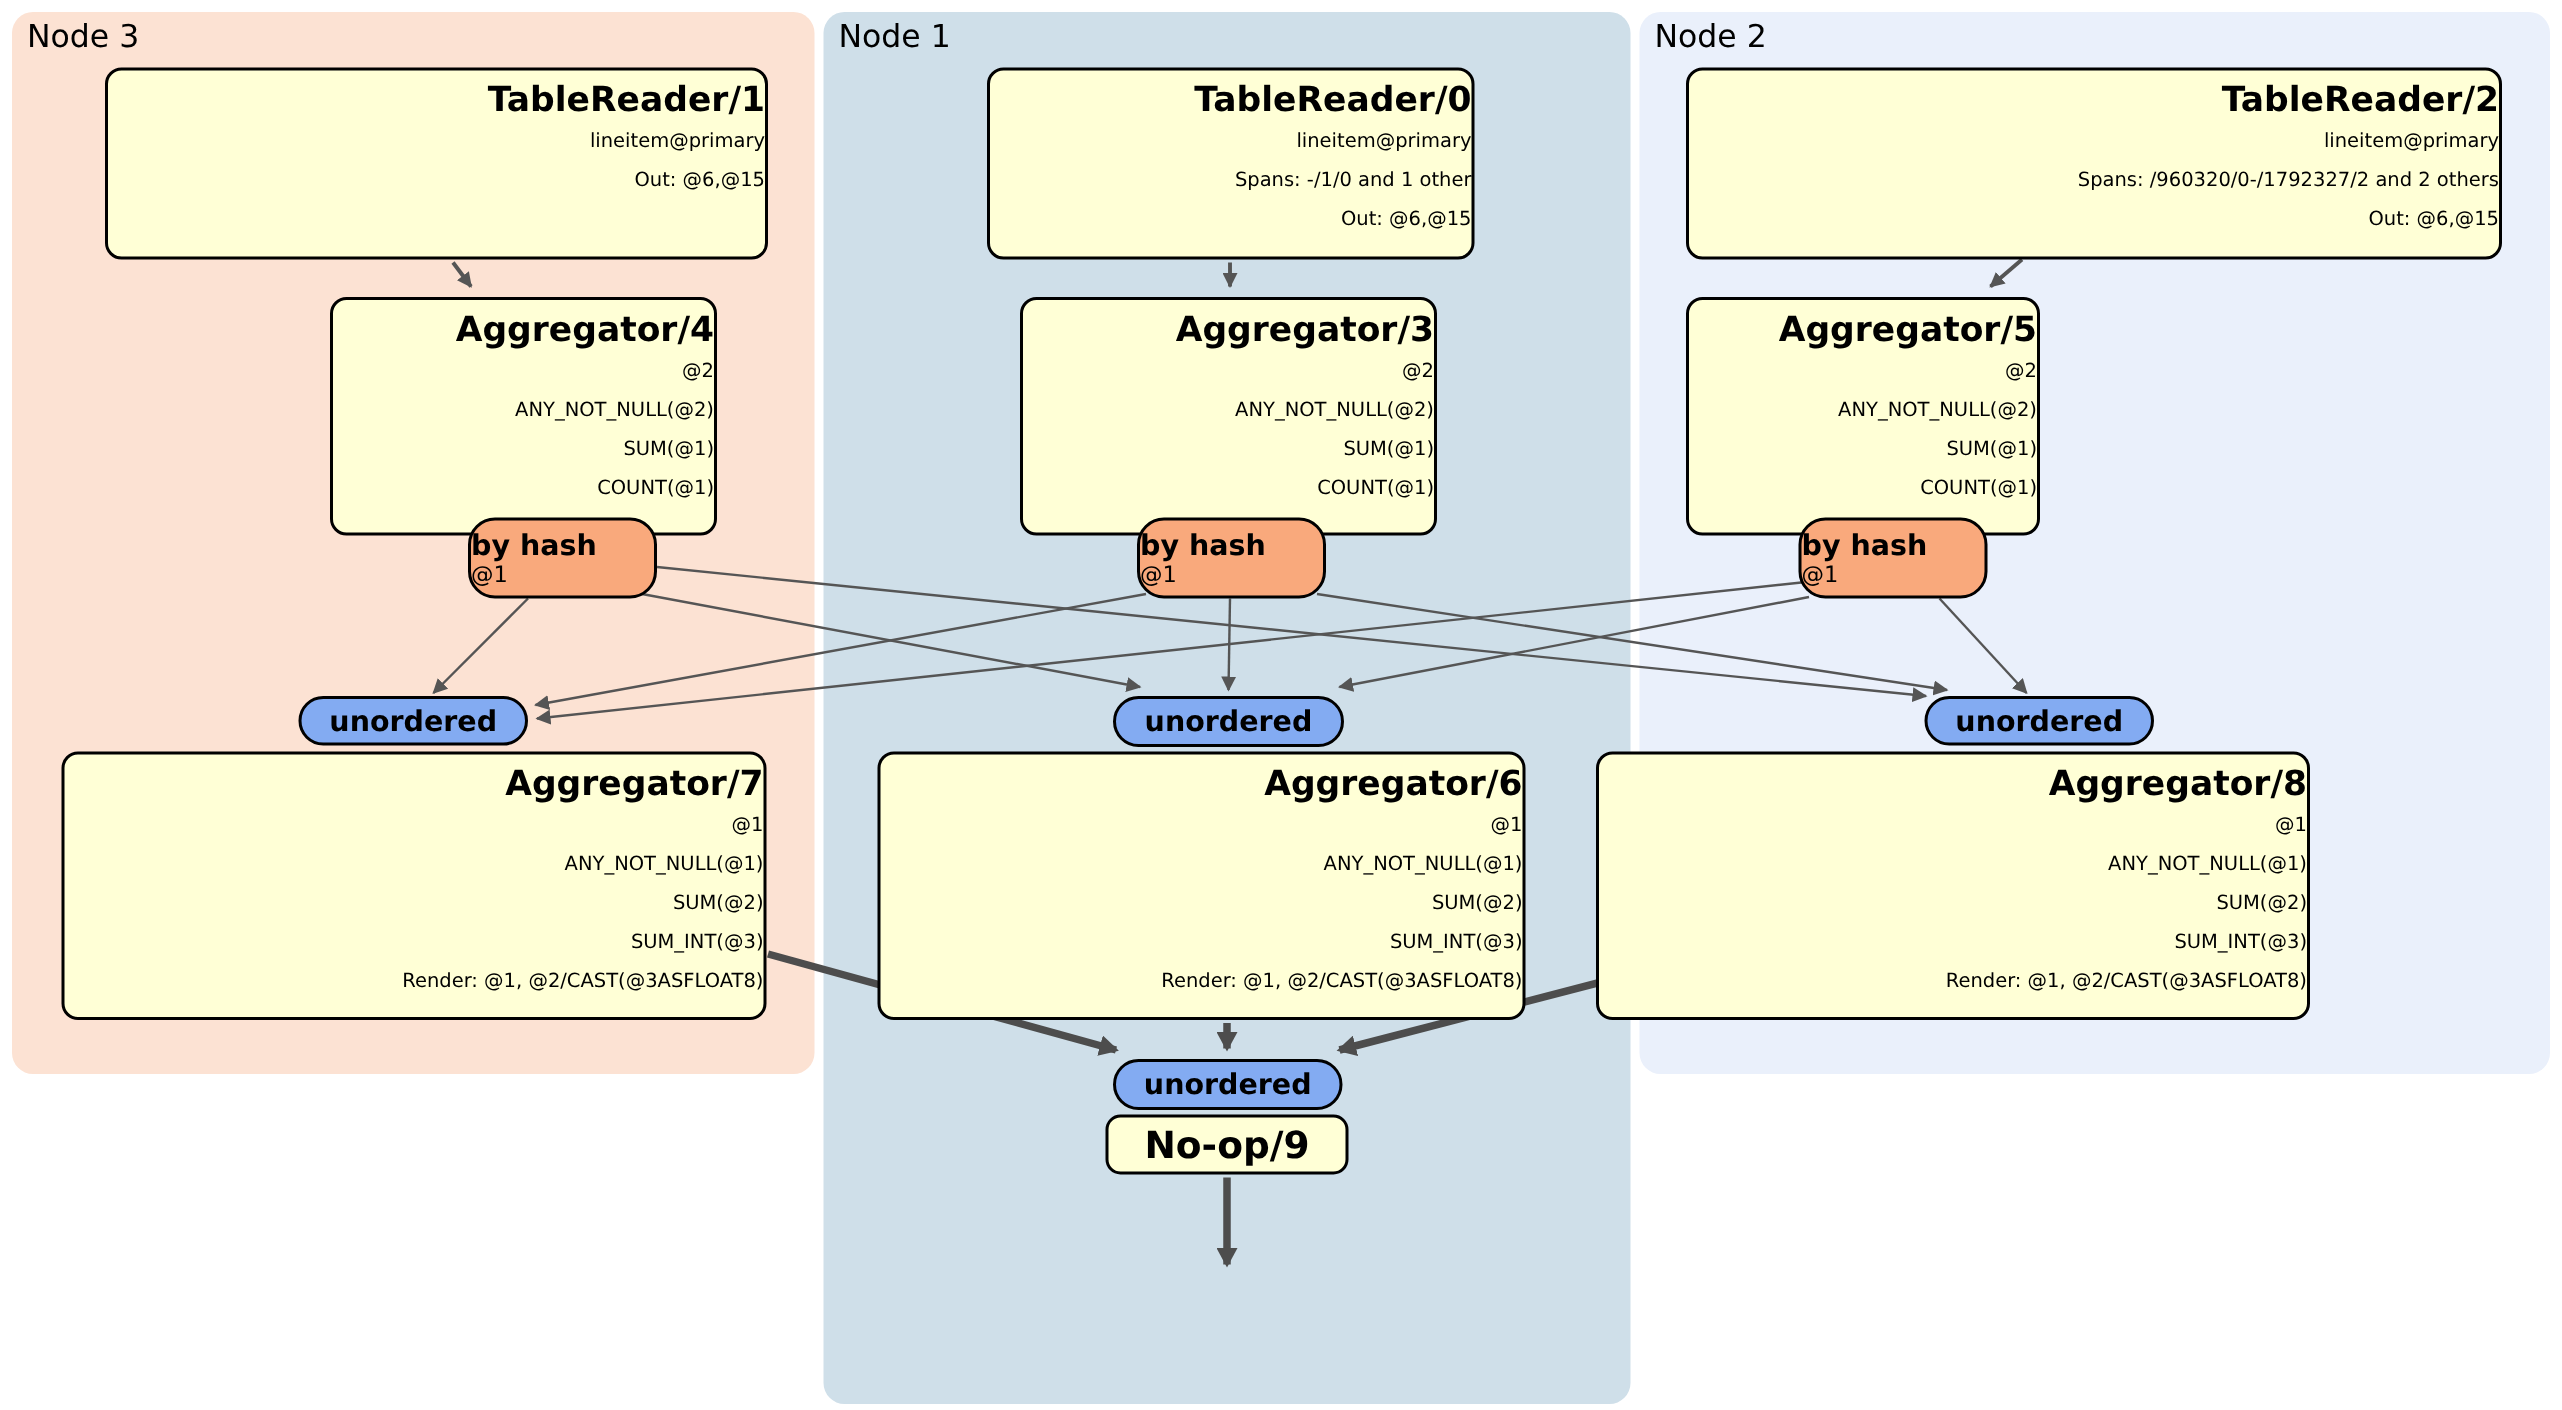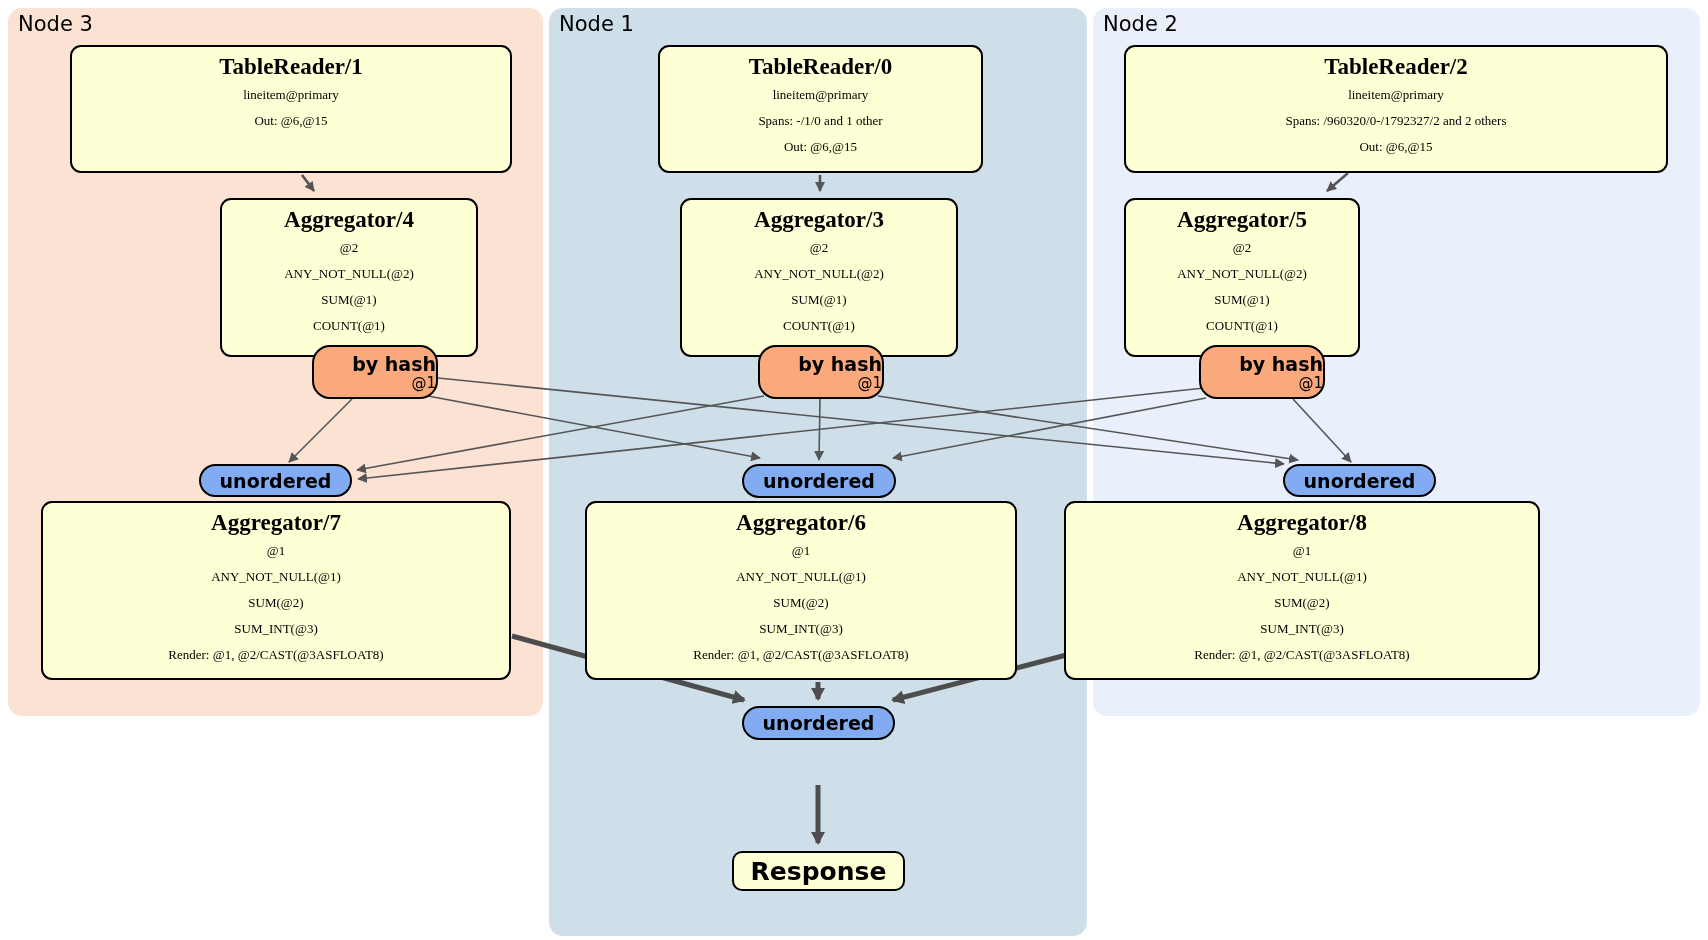--- a/index.html
+++ b/index.html
@@ -6,25 +6,25 @@
   #canvas{position:relative;width:1708px;height:940px;overflow:hidden;
           font-family:"DejaVu Sans","Liberation Sans",sans-serif;color:var(--text-color,#000);}
   .region{position:absolute;border-radius:14px;}
   .region-label{position:absolute;left:10px;top:4px;font-size:21px;}
   #edges{position:absolute;left:0;top:0;z-index:1;}
   .e{stroke:var(--edge-color,#555);stroke-width:1.6;fill:none;marker-end:url(#ah);}
   .em{stroke:var(--edge-color,#555);stroke-width:2.6;fill:none;marker-end:url(#ah);}
   .et{stroke:var(--edge-thick-color,#4d4d4d);stroke-width:5;fill:none;marker-end:url(#ahb);}
   .pbox{position:absolute;z-index:2;background:var(--box-bg,#ffffd6);
         border:2px solid var(--box-border,#000);border-radius:11px;
-        text-align:center;box-sizing:border-box;padding-top:5px;font-family:Liberation Serif, serif;}
+        text-align:right;box-sizing:border-box;padding-top:5px;}
   .pt{font-size:23px;font-weight:bold;line-height:30px;}
   .pl{font-size:13px;line-height:26px;}
   .router{position:absolute;z-index:3;background:var(--router-bg,#f9a97c);
-          border:2px solid var(--box-border,#000);border-radius:18px;text-align:right;
+          border:2px solid var(--box-border,#000);border-radius:18px;text-align:left;
           box-sizing:border-box;display:flex;flex-direction:column;justify-content:center;}
   .rl{font-size:19px;font-weight:bold;line-height:22px;}
   .rd{font-size:15px;line-height:17px;}
   .sync{position:absolute;z-index:3;background:var(--sync-bg,#83abf2);
         border:2px solid var(--box-border,#000);border-radius:17px;
         display:flex;align-items:center;justify-content:center;
         font-size:19px;font-weight:bold;box-sizing:border-box;}
   .term{position:absolute;z-index:2;background:var(--box-bg,#ffffd6);
         border:2px solid var(--box-border,#000);border-radius:10px;
         display:flex;align-items:center;justify-content:center;
@@ -151,15 +151,15 @@
   <div class="router" style="left:1199px;top:345px;width:126px;height:54px;">
     <div class="rl">by hash</div>
     <div class="rd">@1</div>
   </div>
 
   <div class="sync" style="left:199px;top:464px;width:153px;height:33px;">unordered</div>
   <div class="sync" style="left:742px;top:464px;width:154px;height:34px;">unordered</div>
   <div class="sync" style="left:1283px;top:464px;width:153px;height:33px;">unordered</div>
   <div class="sync" style="left:742px;top:706px;width:153px;height:34px;">unordered</div>
 
-  <div class="term" style="left:732px;top:851px;width:173px;height:40px;">Response</div>
+  <div class="term" style="left:737px;top:743px;width:162px;height:40px;">No-op/9</div>
 
 </div>
 
 </body></html>

